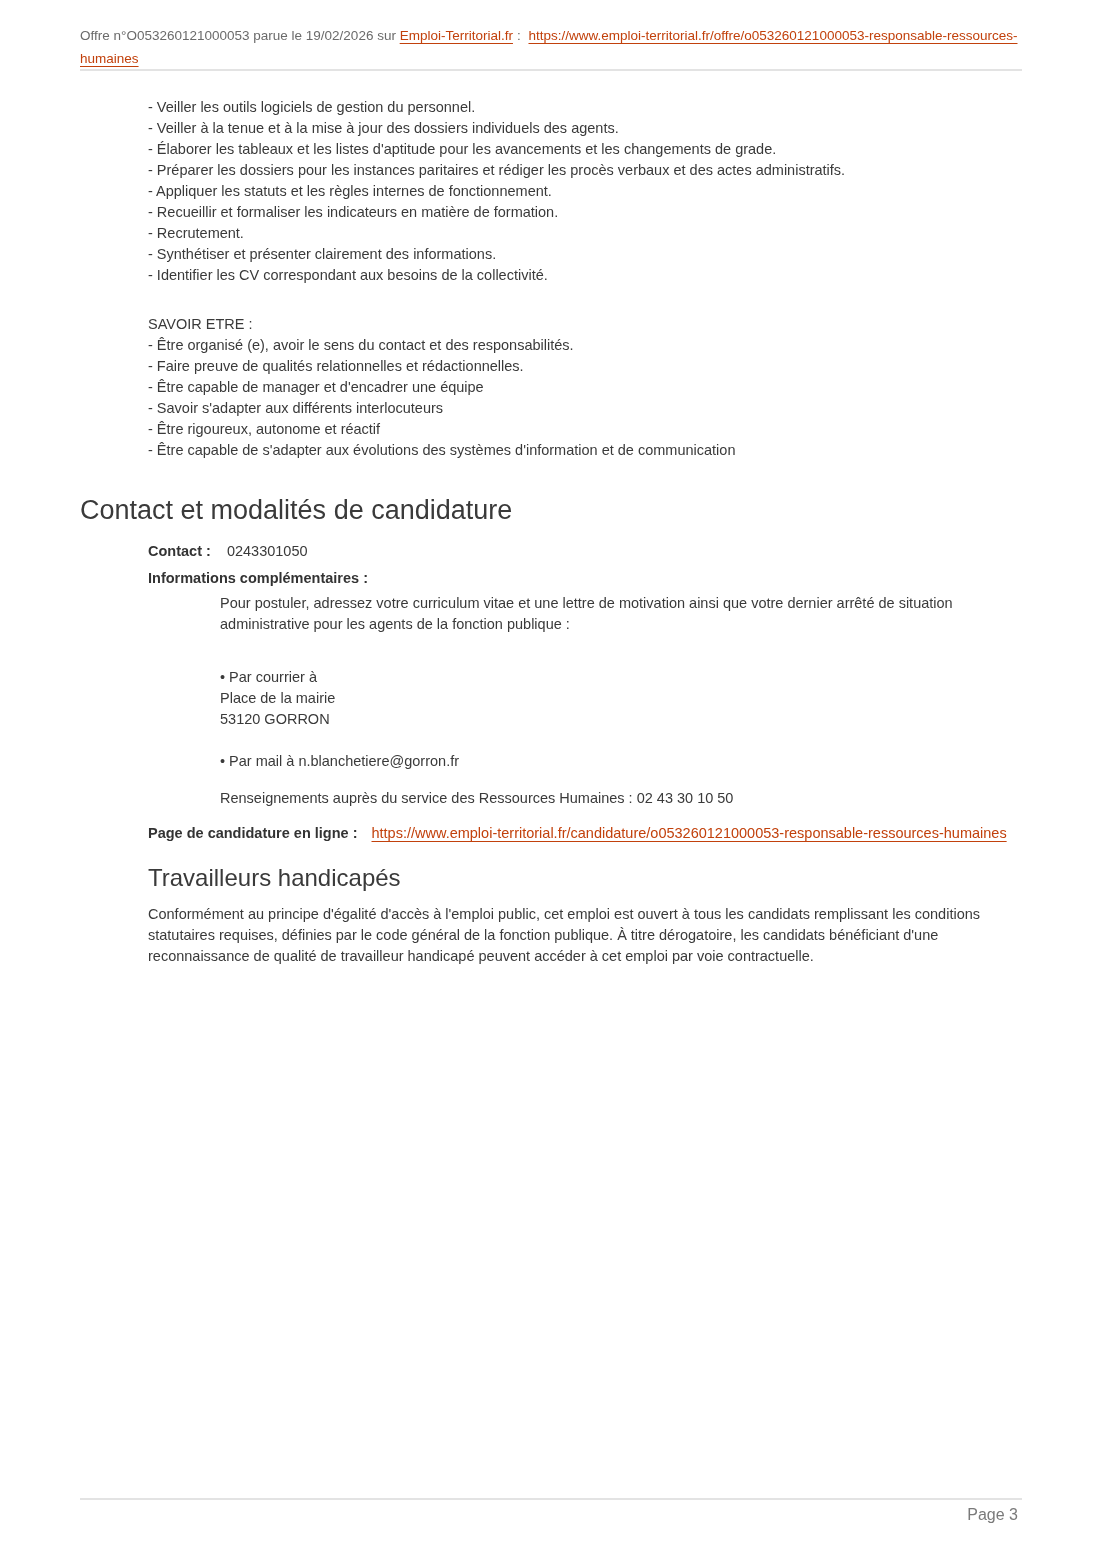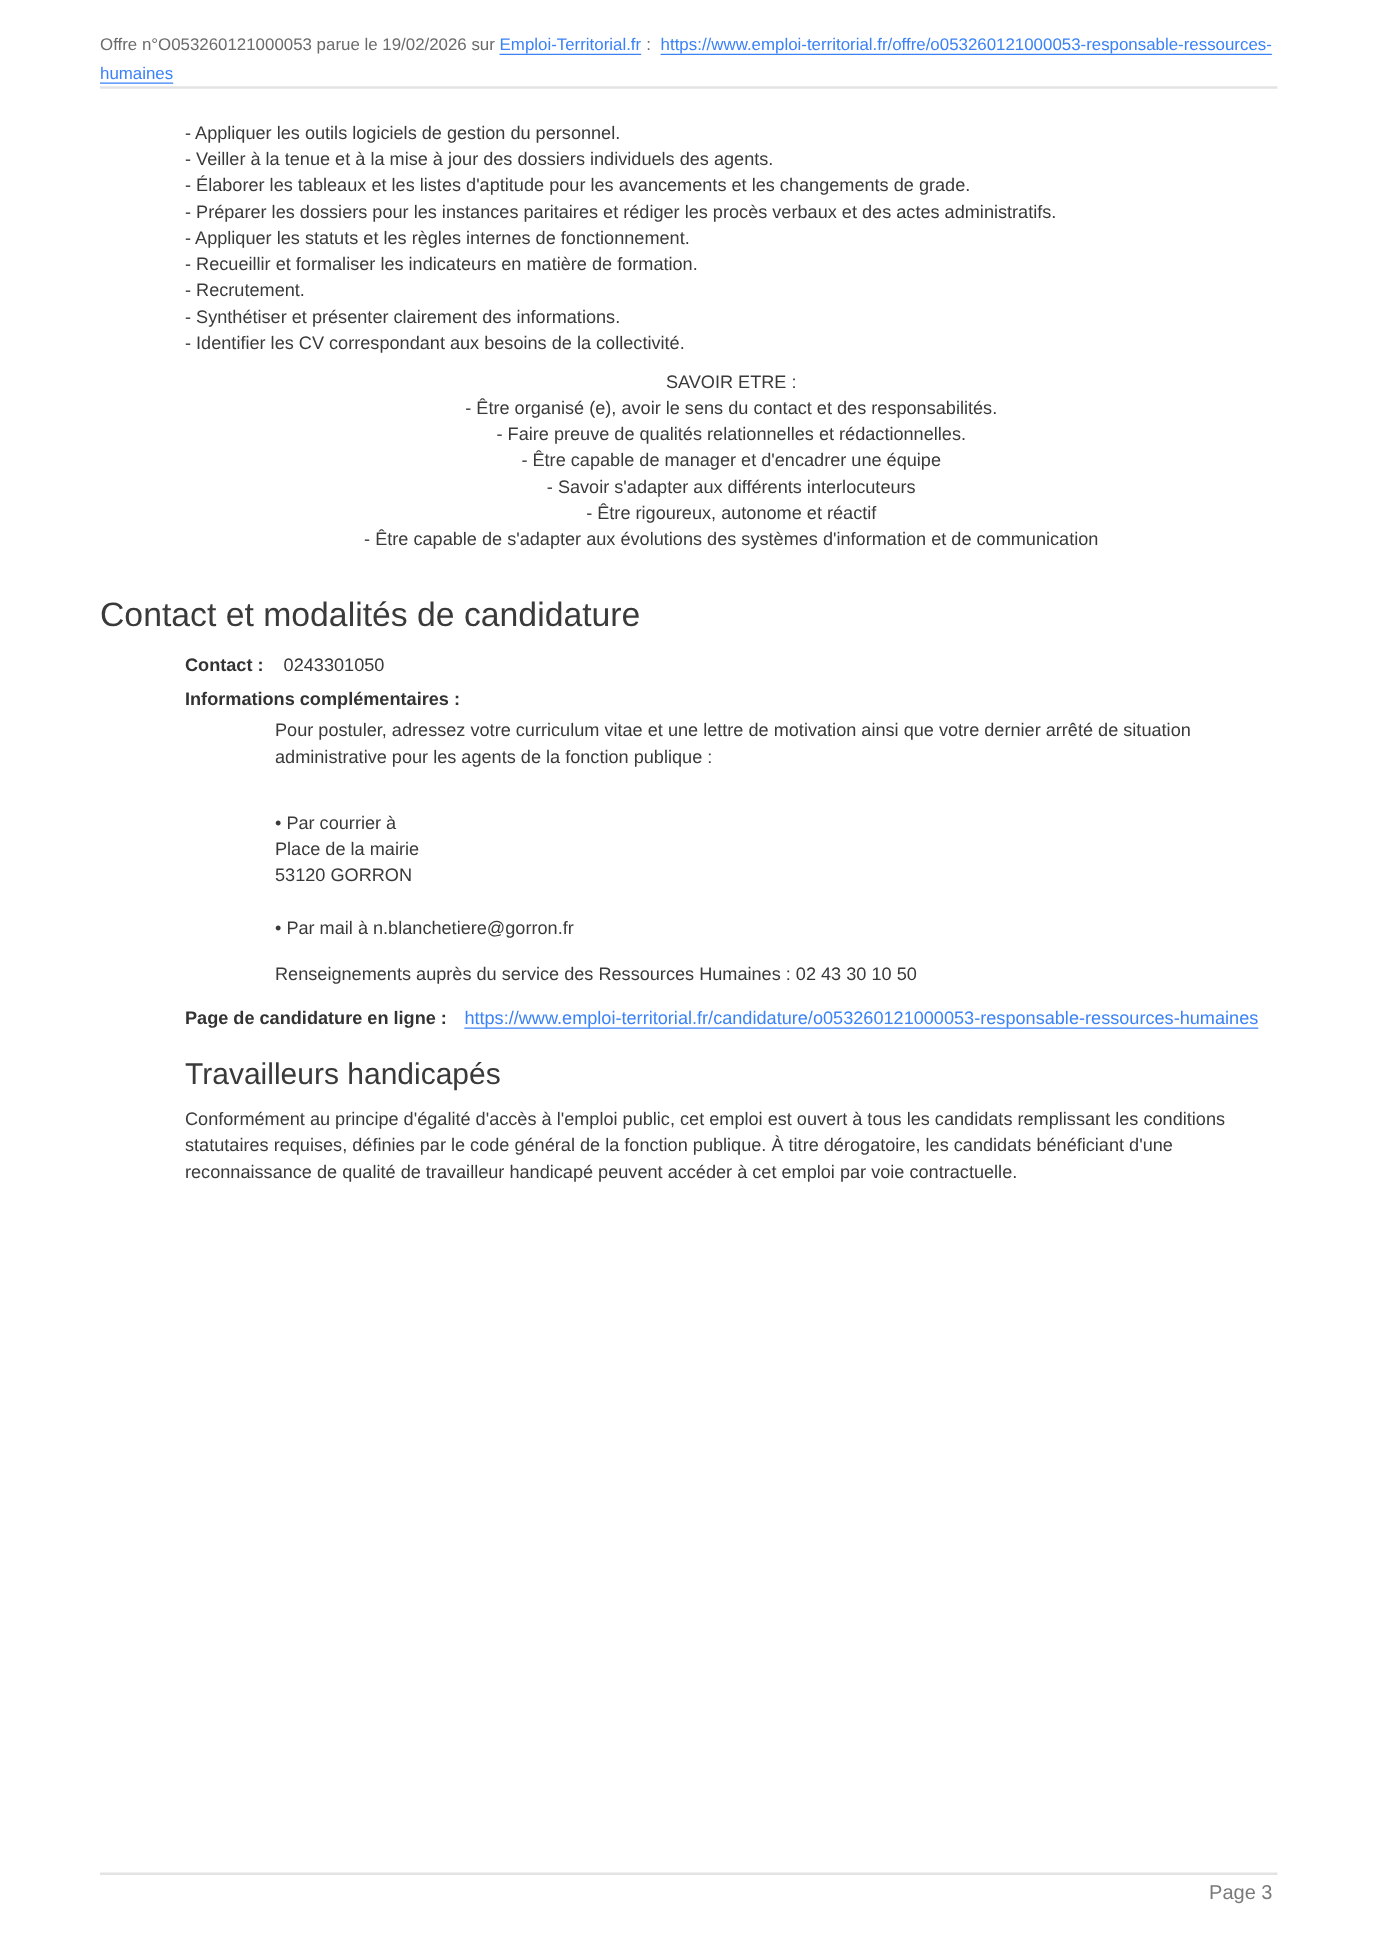--- a/index.html
+++ b/index.html
@@ -21,21 +21,21 @@
     position: absolute;
     left: 80px;
     right: 78px;
     top: 24px;
     font-size: 13.5px;
     line-height: 23px;
     color: #6b6b6b;
   }
   .doc-header .sep { margin: 0 4px; }
   a.link {
-    color: #3b82f6;
+    color: #c2410c;
     text-decoration: underline;
     text-underline-offset: 3px;
     cursor: pointer;
     word-break: break-word;
   }
   .rule {
     position: absolute;
     left: 80px;
     right: 78px;
     height: 0;
@@ -45,21 +45,21 @@
   
   .content {
     position: absolute;
     left: 80px;
     right: 78px;
     top: 97px;
     font-size: 14.5px;
     line-height: 21px;
   }
   .skills-list { margin-left: 68px; }
-  .savoir-block { margin-left: 68px; margin-top: 10px; text-align: center; }
+  .savoir-block { margin-left: 68px; margin-top: 28px; }
   h1.section-title {
     margin: 32px 0 0 0;
     font-size: 27px;
     font-weight: 400;
     color: #3a3a3a;
     line-height: 34px;
   }
   h2.sub-title {
     margin: 18px 0 0 68px;
     font-size: 24px;
@@ -98,21 +98,21 @@
   <div class="doc-header">
     <span>Offre n°O053260121000053 parue le 19/02/2026 sur</span>
     <a class="link">Emploi-Territorial.fr</a><span class="sep">:</span>
     <a class="link">https://www.emploi-territorial.fr/offre/o053260121000053-responsable-ressources-humaines</a>
   </div>
   <div class="rule header-rule"></div>
 
   <div class="content">
 
     <div class="skills-list">
-      <div>- Appliquer les outils logiciels de gestion du personnel.</div>
+      <div>- Veiller les outils logiciels de gestion du personnel.</div>
       <div>- Veiller à la tenue et à la mise à jour des dossiers individuels des agents.</div>
       <div>- Élaborer les tableaux et les listes d'aptitude pour les avancements et les changements de grade.</div>
       <div>- Préparer les dossiers pour les instances paritaires et rédiger les procès verbaux et des actes administratifs.</div>
       <div>- Appliquer les statuts et les règles internes de fonctionnement.</div>
       <div>- Recueillir et formaliser les indicateurs en matière de formation.</div>
       <div>- Recrutement.</div>
       <div>- Synthétiser et présenter clairement des informations.</div>
       <div>- Identifier les CV correspondant aux besoins de la collectivité.</div>
     </div>
 

